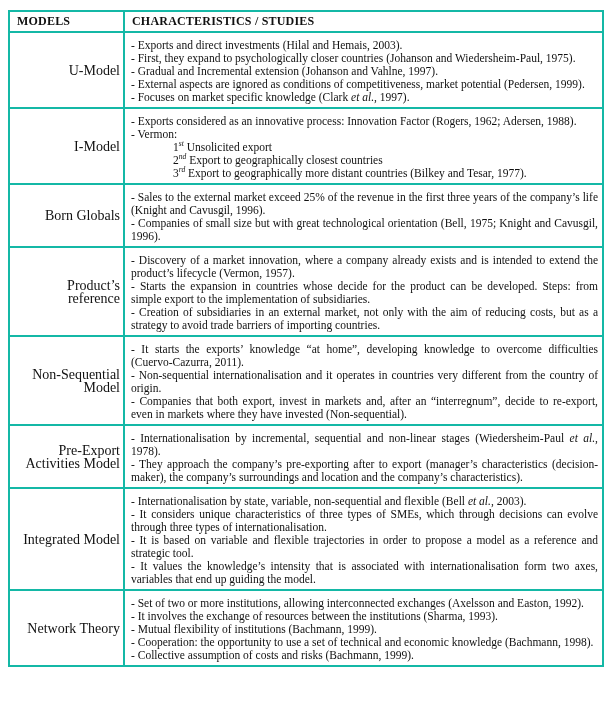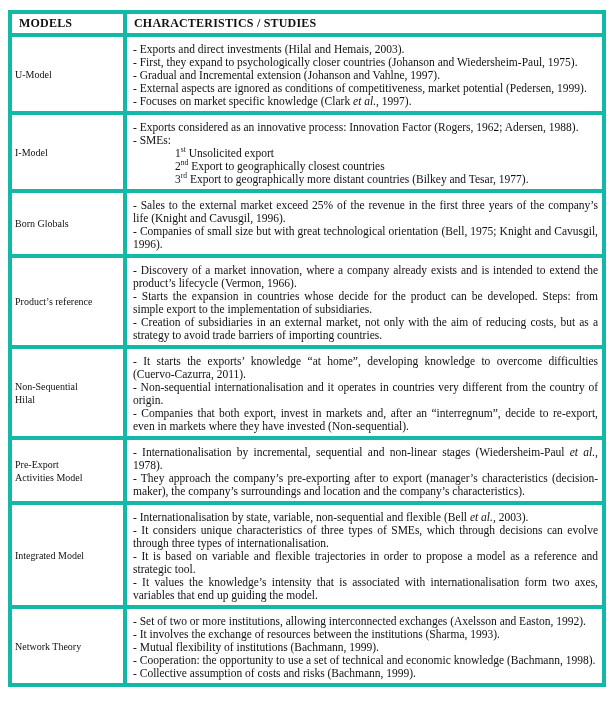--- a/index.html
+++ b/index.html
@@ -17,35 +17,35 @@
     color: #111111;
   }
   table.models-table {
     border-collapse: collapse;
     width: 594px;
     table-layout: fixed;
   }
   table.models-table col.c-model { width: 115px; }
   table.models-table col.c-chars { width: 479px; }
   th, td {
-    border: 4px solid #14b8a6;
+    border: 2px solid #14b8a6;
     box-sizing: border-box;
   }
   th {
     font-size: 12px;
     font-weight: bold;
     text-align: left;
     padding: 2px 4px 2px 7px;
     letter-spacing: 0.2px;
     height: 20px;
   }
   td.model-cell {
-    text-align: left;
+    text-align: right;
     vertical-align: middle;
-    font-size: 10px;
+    font-size: 14px;
     line-height: 13px;
     padding: 2px 3px;
     white-space: pre-line;
   }
   td.chars-cell {
     vertical-align: top;
     padding: 6px 4px 3px 6px;
     font-size: 11.5px;
     line-height: 13px;
   }
@@ -53,20 +53,21 @@
     text-align: justify;
   }
   .item.indent {
     padding-left: 42px;
     text-align: left;
   }
   .item sup {
     font-size: 7.5px;
     line-height: 0;
     vertical-align: super;
+    font-style: italic;
   }
   .item i {
   }
 </style>
 </head>
 <body>
 
 <div class="page">
   <table class="models-table">
     <colgroup>
@@ -87,44 +88,44 @@
             <div class="item">- First, they expand to psychologically closer countries (Johanson and Wiedersheim-Paul, 1975).</div>
             <div class="item">- Gradual and Incremental extension (Johanson and Vahlne, 1997).</div>
             <div class="item">- External aspects are ignored as conditions of competitiveness, market potential (Pedersen, 1999).</div>
             <div class="item">- Focuses on market specific knowledge (Clark <i>et al.</i>, 1997).</div>
           </td>
   </tr>
         <tr>
     <td class="model-cell">I-Model</td>
     <td class="chars-cell">
             <div class="item">- Exports considered as an innovative process: Innovation Factor (Rogers, 1962; Adersen, 1988).</div>
-            <div class="item">- SMEs:</div>
+            <div class="item">- Vermon:</div>
             <div class="item indent">1<sup>st</sup> Unsolicited export</div>
             <div class="item indent">2<sup>nd</sup> Export to geographically closest countries</div>
             <div class="item indent">3<sup>rd</sup> Export to geographically more distant countries (Bilkey and Tesar, 1977).</div>
           </td>
   </tr>
         <tr>
     <td class="model-cell">Born Globals</td>
     <td class="chars-cell">
             <div class="item">- Sales to the external market exceed 25% of the revenue in the first three years of the company’s life (Knight and Cavusgil, 1996).</div>
             <div class="item">- Companies of small size but with great technological orientation (Bell, 1975; Knight and Cavusgil, 1996).</div>
           </td>
   </tr>
         <tr>
     <td class="model-cell">Product’s reference</td>
     <td class="chars-cell">
-            <div class="item">- Discovery of a market innovation, where a company already exists and is intended to extend the product’s lifecycle (Vermon, 1966).</div>
+            <div class="item">- Discovery of a market innovation, where a company already exists and is intended to extend the product’s lifecycle (Vermon, 1957).</div>
             <div class="item">- Starts the expansion in countries whose decide for the product can be developed. Steps: from simple export to the implementation of subsidiaries.</div>
             <div class="item">- Creation of subsidiaries in an external market, not only with the aim of reducing costs, but as a strategy to avoid trade barriers of importing countries.</div>
           </td>
   </tr>
         <tr>
     <td class="model-cell">Non-Sequential
-Hilal</td>
+Model</td>
     <td class="chars-cell">
             <div class="item">- It starts the exports’ knowledge “at home”, developing knowledge to overcome difficulties (Cuervo-Cazurra, 2011).</div>
             <div class="item">- Non-sequential internationalisation and it operates in countries very different from the country of origin.</div>
             <div class="item">- Companies that both export, invest in markets and, after an “interregnum”, decide to re-export, even in markets where they have invested (Non-sequential).</div>
           </td>
   </tr>
         <tr>
     <td class="model-cell">Pre-Export
 Activities Model</td>
     <td class="chars-cell">

